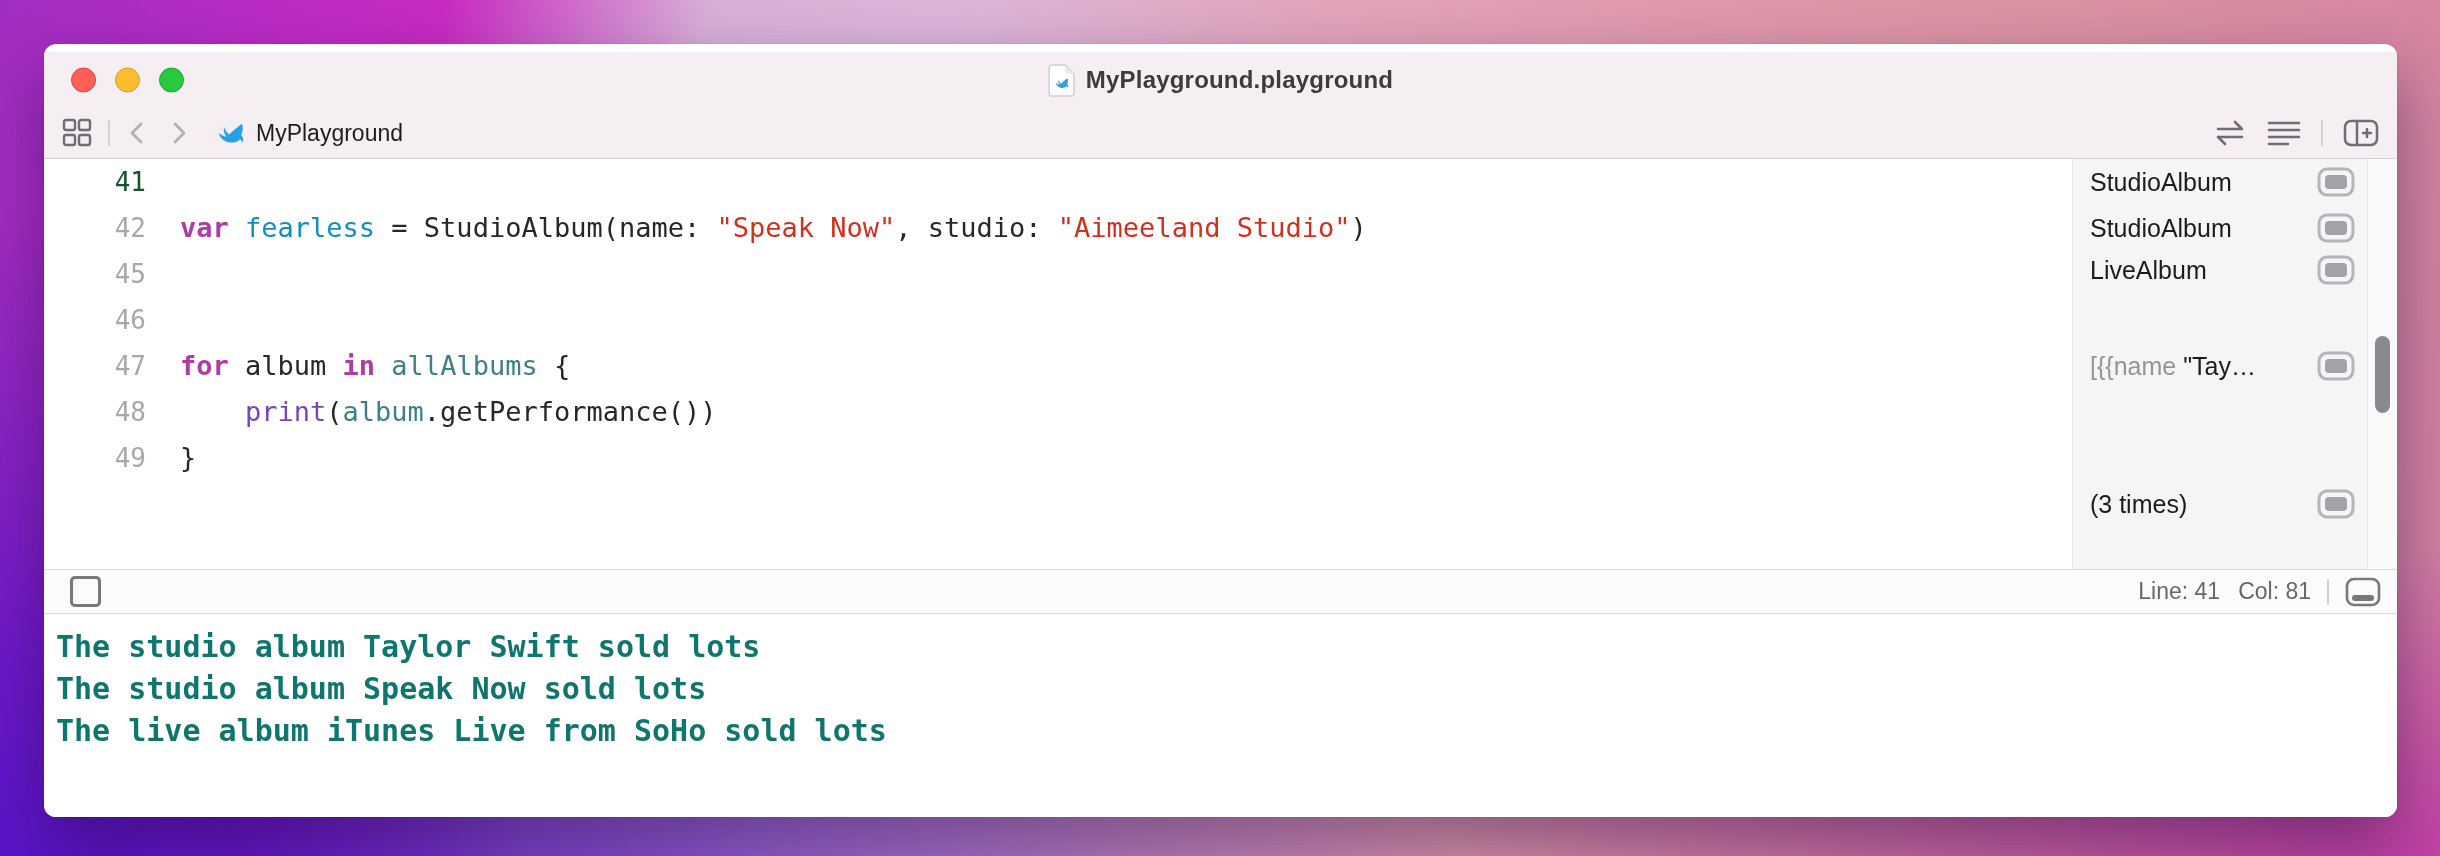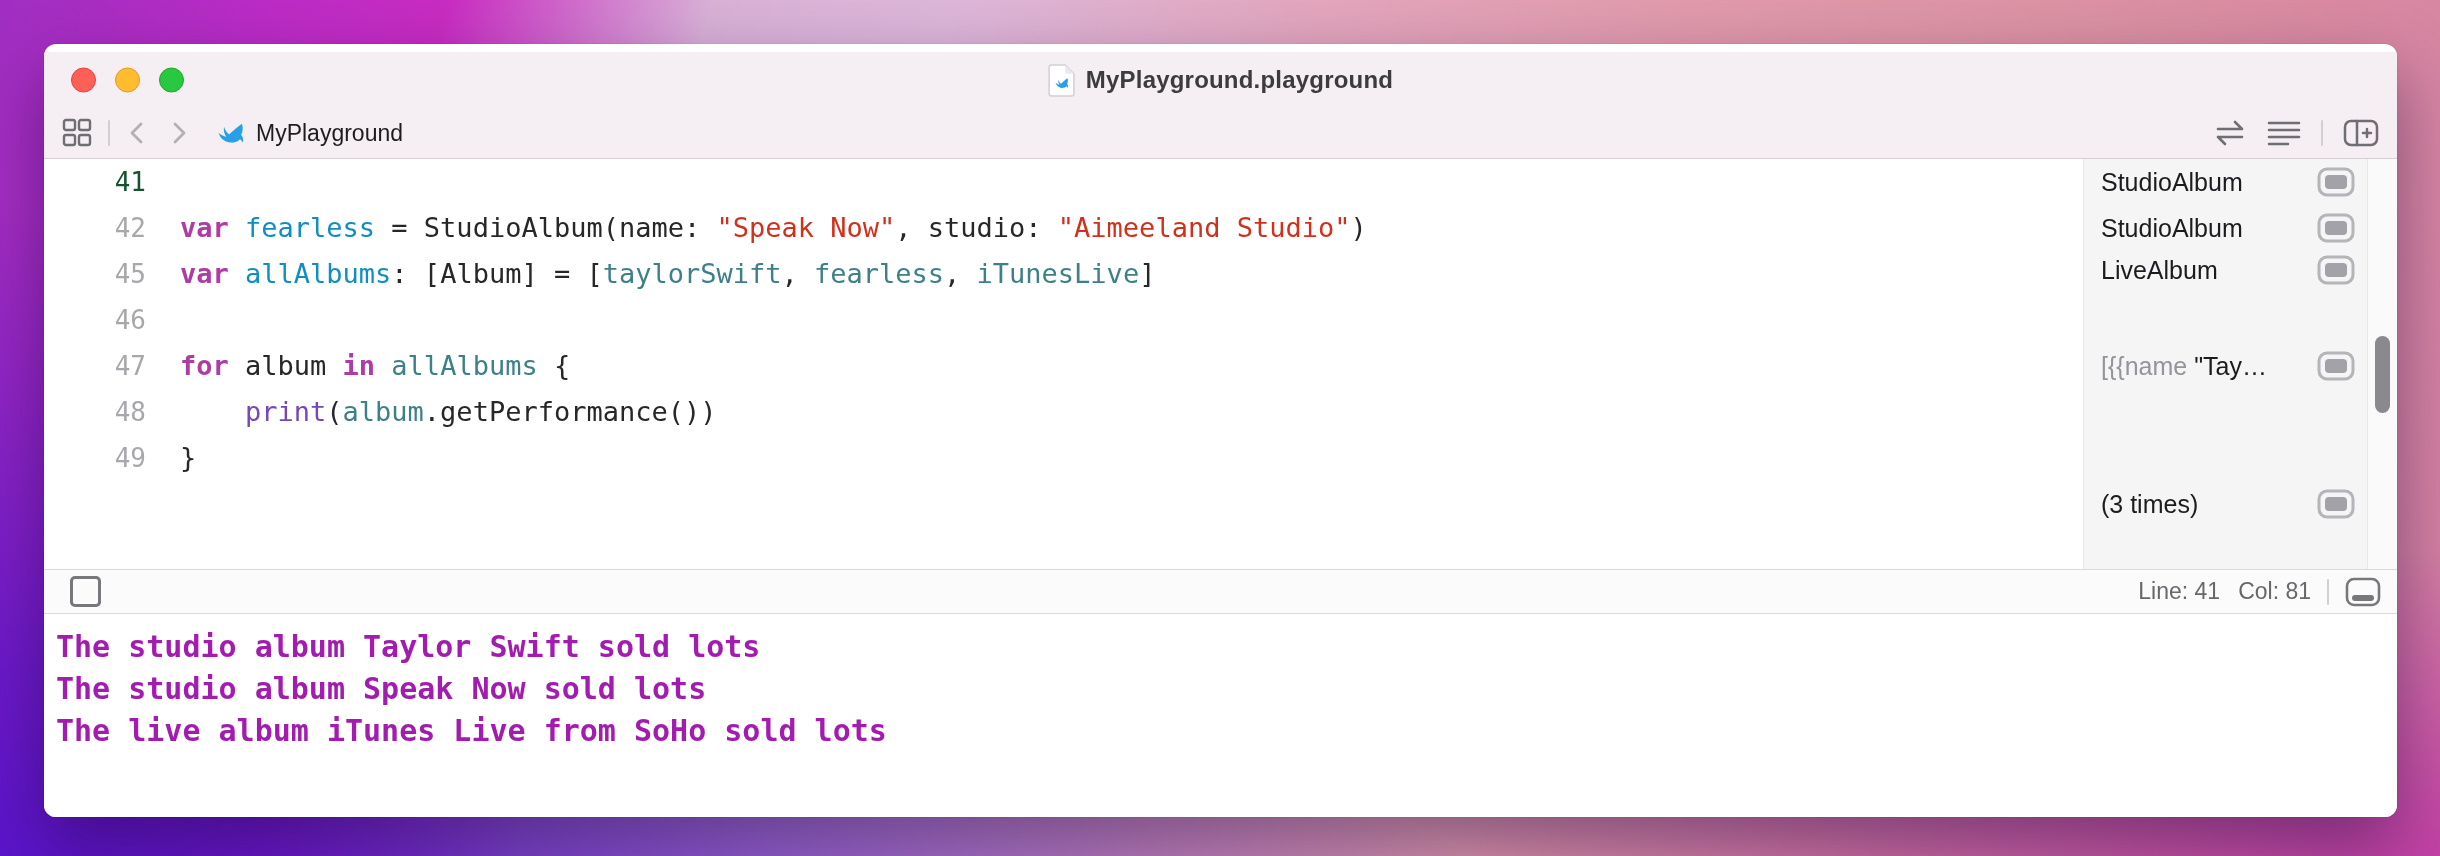--- a/index.html
+++ b/index.html
@@ -43,41 +43,41 @@
   .gutter{width:102px;flex:none;text-align:right;color:#a7a7ac;font-size:26px;}
   .code-line.current .gutter{color:#14532d;}
   .code-text{white-space:pre;margin-left:34px;color:#272729;}
   .tok-kw{color:#ad3da4;font-weight:700;}
   .tok-decl{color:#108dc3;}
   .tok-ref{color:#3e8087;}
   .tok-str{color:#d0301c;}
   .tok-fn{color:#7647b8;}
   .tok-pl{color:#272729;}
   
-  .sidebar{width:283px;flex:none;background:#f6f5f6;border-left:1px solid #e8e6e9;position:relative;}
+  .sidebar{width:283px;flex:none;background:#f6f5f6;border-left:1px solid #e8e6e9;position:relative;padding-left:11px;}
   .result-row{position:absolute;left:0;right:0;height:46px;display:flex;align-items:center;
     padding:0 12px 0 17px;box-sizing:border-box;gap:8px;}
   .result-label{flex:1;font-size:25px;color:#1c1c1e;white-space:nowrap;overflow:hidden;}
   .result-label .gray{color:#94949a;}
   .ql-btn{flex:none;width:38px;height:30px;}
   
   .scrollcol{width:29px;flex:none;background:#fbfafb;border-left:1px solid #e8e6e9;position:relative;}
   .thumb{position:absolute;left:7px;width:15px;height:77px;top:177px;background:#8a8a8e;border-radius:8px;}
   
   .debugbar{flex:none;height:45px;background:#fcfbfc;border-top:1px solid #dcd8dc;border-bottom:1px solid #dcd8dc;
     display:flex;align-items:center;padding:0 16px;box-sizing:border-box;}
   .stopbox{width:25px;height:25px;border:3px solid #77777c;border-radius:5px;margin-left:10px;background:#fcfbfc;}
   .dbspacer{flex:1;}
   .dbright{display:flex;align-items:center;gap:16px;}
   .linecol{font-size:23px;color:#67676c;}
   .linecol b{font-weight:400;margin-left:18px;}
   
   .console{flex:1;background:#fff;padding:12px 0 0 12px;box-sizing:border-box;}
   .console-line{font-family:"DejaVu Sans Mono","Liberation Mono",monospace;
-    font-size:30px;font-weight:700;color:#a21caf;line-height:42px;white-space:pre;}
+    font-size:30px;font-weight:700;color:#0f766e;line-height:42px;white-space:pre;}
   svg{display:block;}
 </style>
 </head>
 <body>
 
 <div class="window">
 
   <div class="titlebar">
     <div class="traffic">
       <span class="tl red"></span>
@@ -157,21 +157,20 @@
       <div id="code-lines">
           <div class="code-line current">
             <span class="gutter">41</span>
           </div>
           <div class="code-line">
             <span class="gutter">42</span>
             <span class="code-text"><span class="tok-kw">var</span><span class="tok-pl"> </span><span class="tok-decl">fearless</span><span class="tok-pl"> = StudioAlbum(name: </span><span class="tok-str">"Speak Now"</span><span class="tok-pl">, studio: </span><span class="tok-str">"Aimeeland Studio"</span><span class="tok-pl">)</span></span>
           </div>
           <div class="code-line">
             <span class="gutter">45</span>
-            <span class="code-text"><span class="tok-kw">var</span><span class="tok-pl"> </span><span class="tok-decl">allAlbums</span><span class="tok-pl">: [Album] = [</span><span class="tok-ref">taylorSwift</span><span class="tok-pl">, </span><span class="tok-ref">fearless</span><span class="tok-pl">, </span><span class="tok-ref">iTunesLive</span><span class="tok-pl">]</span></span>
           </div>
           <div class="code-line">
             <span class="gutter">46</span>
             <span class="code-text"></span>
           </div>
           <div class="code-line">
             <span class="gutter">47</span>
             <span class="code-text"><span class="tok-kw">for</span><span class="tok-pl"> album </span><span class="tok-kw">in</span><span class="tok-pl"> </span><span class="tok-ref">allAlbums</span><span class="tok-pl"> {</span></span>
           </div>
           <div class="code-line">

